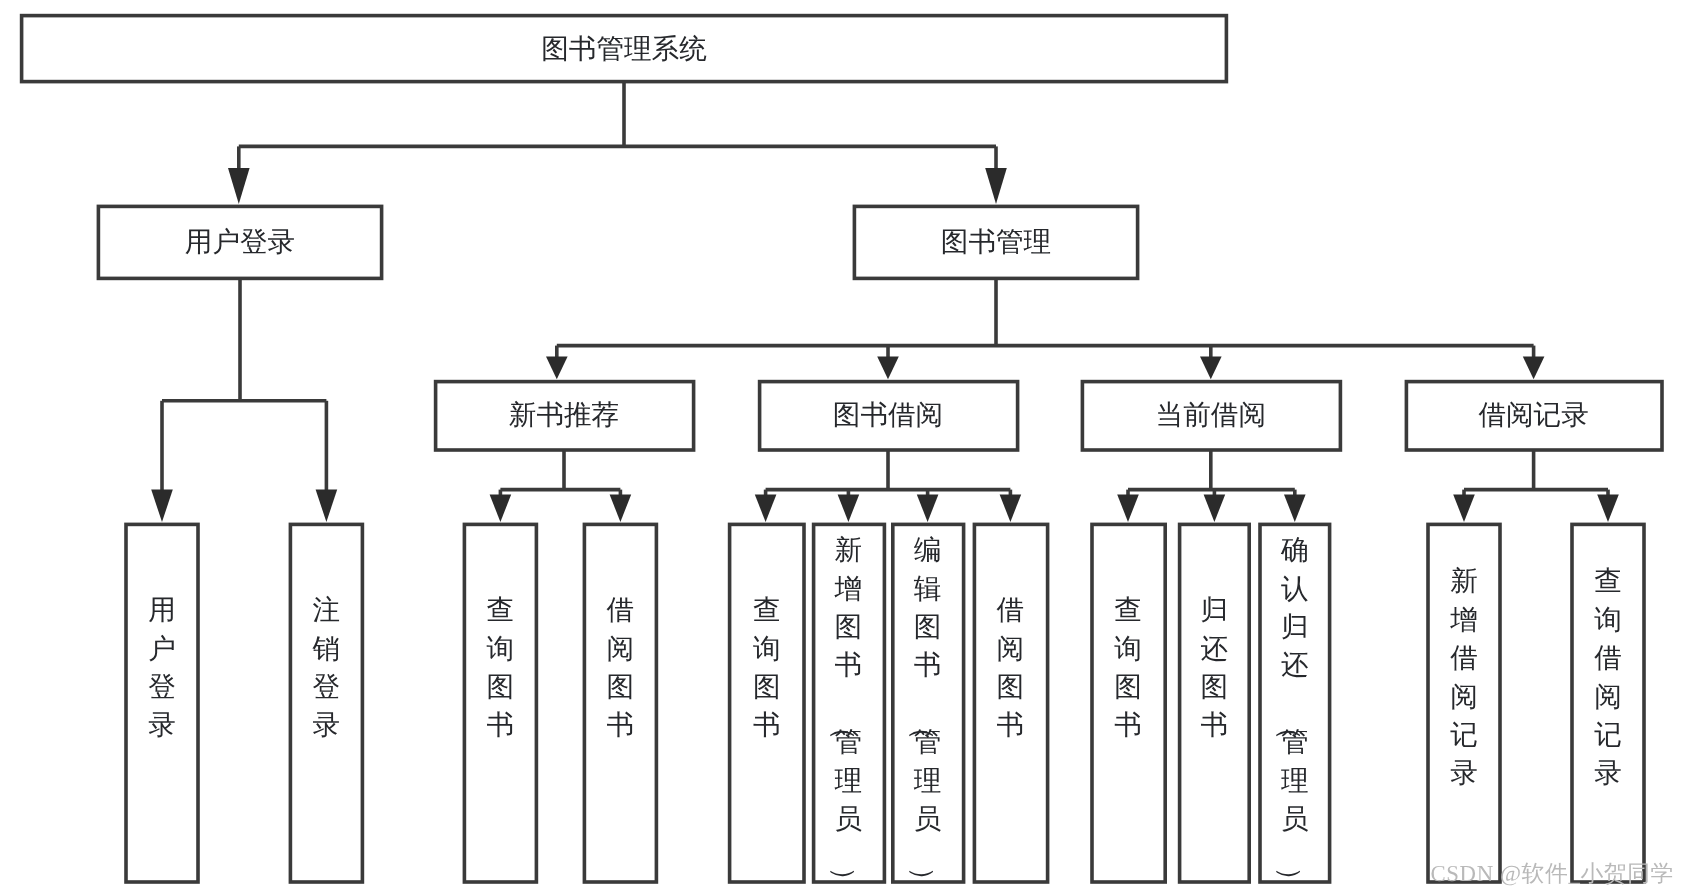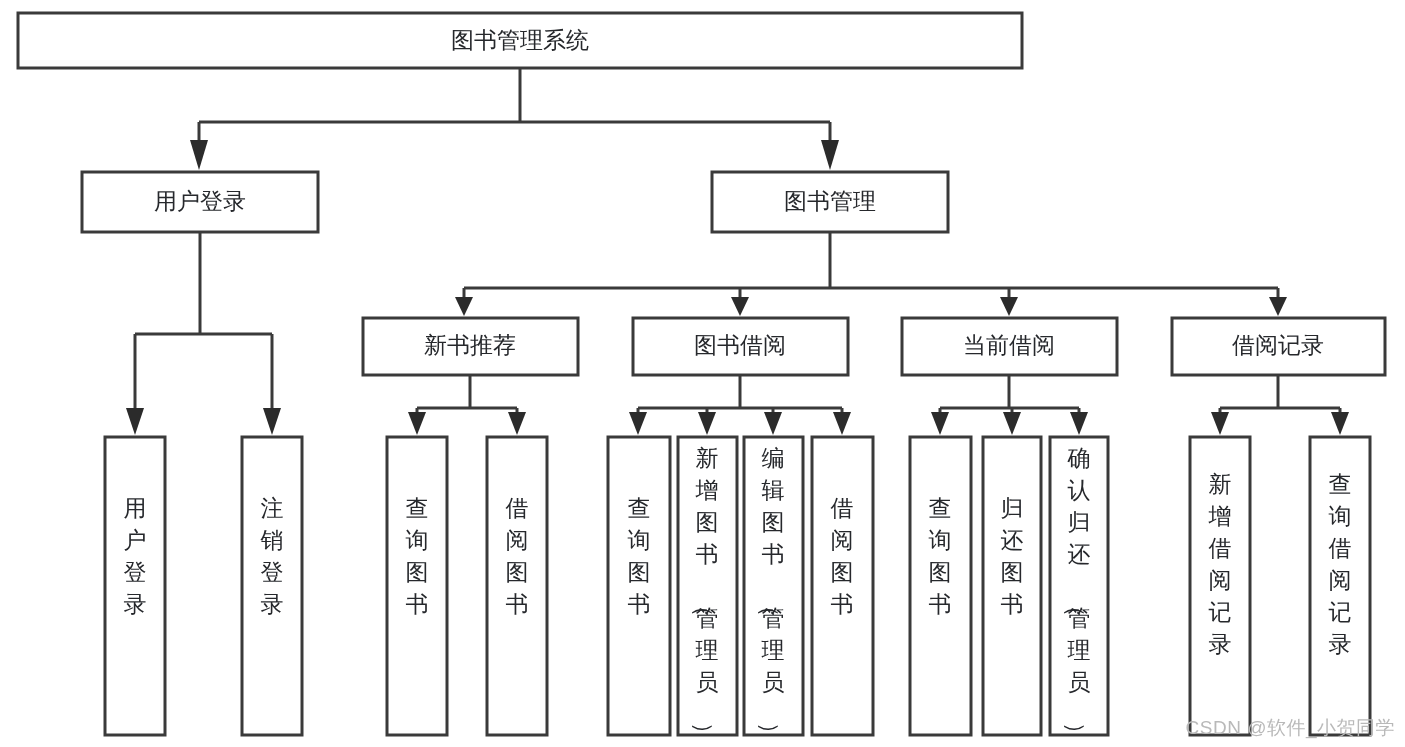--- a/index.html
+++ b/index.html
@@ -52,21 +52,21 @@
   .node-label-v {
     font-family: "Liberation Sans", "DejaVu Sans", sans-serif;
     font-size: 23px;
     fill: #26282c;
     text-anchor: middle;
   }
   .watermark {
     position: absolute;
     right: 10px;
     bottom: 6px;
-    font-family: Liberation Sans, sans-serif;
+    font-family: Liberation Serif, serif;
     font-size: 19px;
     color: #b9b9b9;
     letter-spacing: 0.5px;
     white-space: nowrap;
     pointer-events: none;
   }
 </style>
 </head>
 <body>
 

